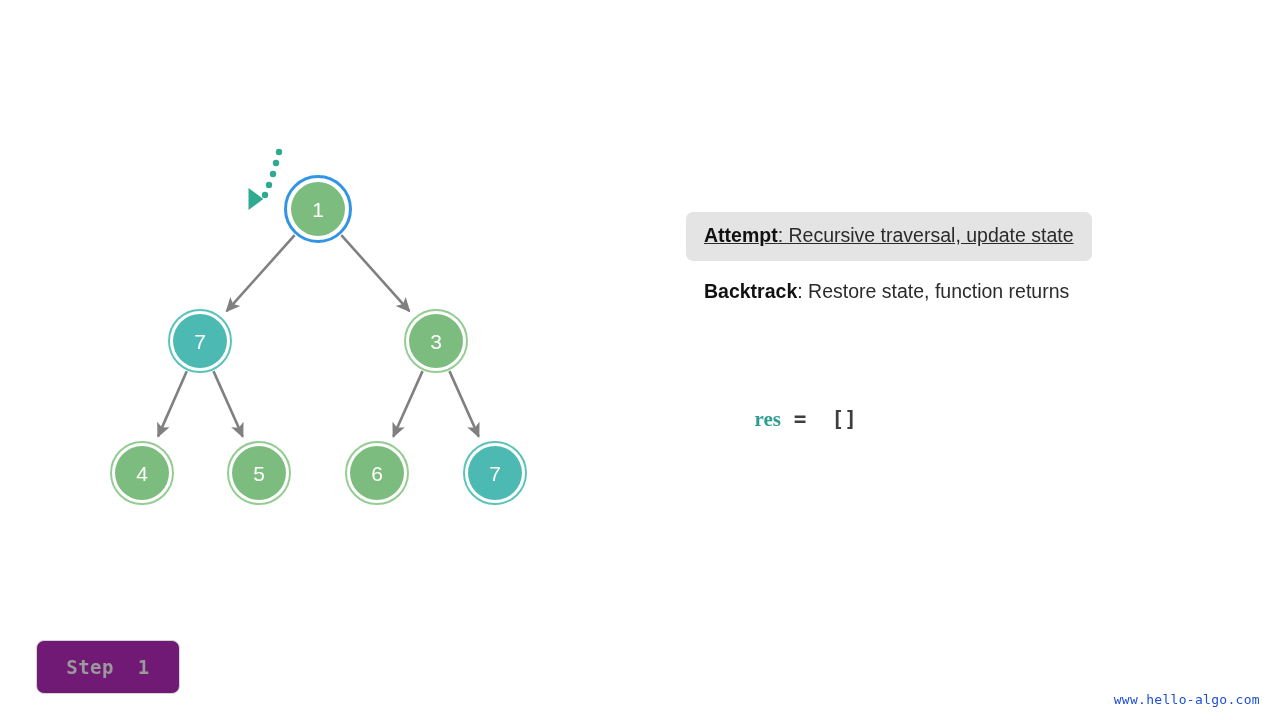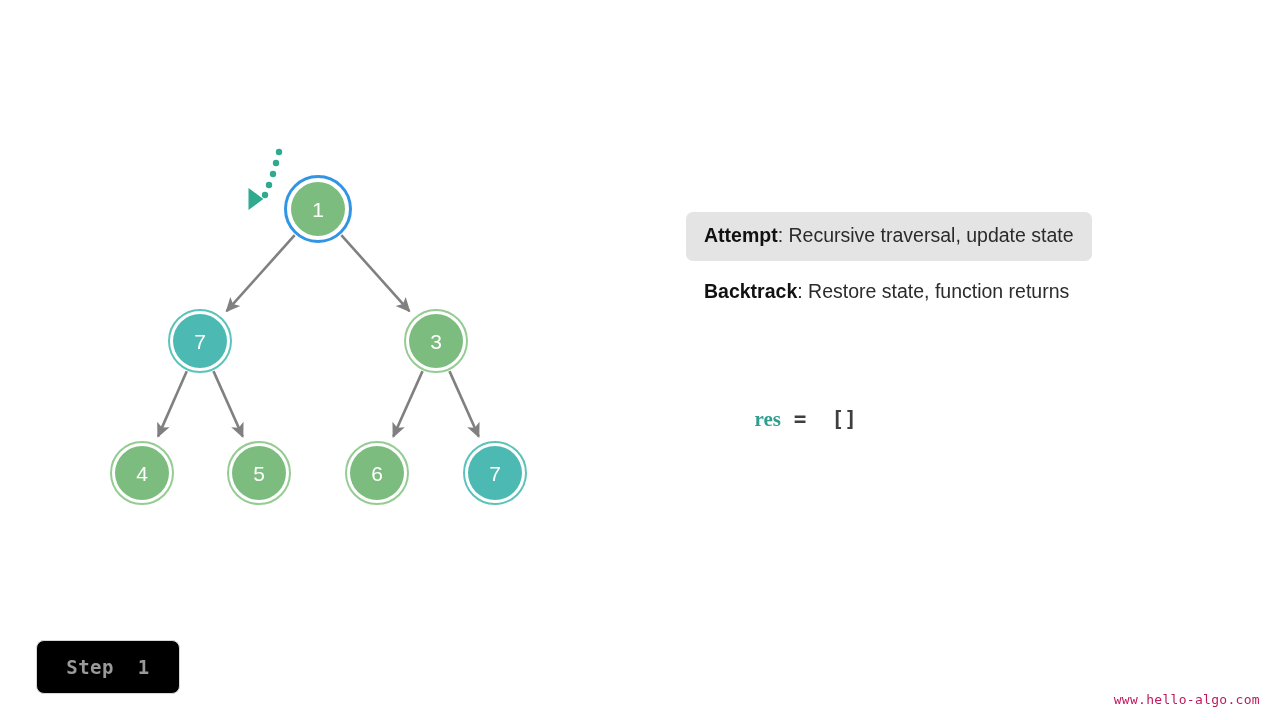--- a/index.html
+++ b/index.html
@@ -66,20 +66,21 @@
   }
   .info-line b {
     font-weight: 700;
     color: #111111;
   }
   #attempt-row {
     display: inline-block;
     background: #e4e4e4;
     border-radius: 7px;
     padding: 14px 18px 15px 18px;
+    text-decoration: underline;
   }
   #backtrack-row {
     display: inline-block;
     padding: 0 18px;
     margin-top: 21px;
   }
 
   .code-line {
     font-family: "DejaVu Sans Mono", monospace;
     font-size: 21px;
@@ -95,42 +96,42 @@
   .code-rest { color: #3f3f3f; font-weight: 700; }
 
   
   #step-badge {
     position: absolute;
     left: 36px;
     top: 640px;
     width: 144px;
     height: 54px;
     box-sizing: border-box;
-    background: #000000;
+    background: #701a75;
     border: 1px solid #d6d6d6;
     border-radius: 8px;
     display: flex;
     align-items: center;
     justify-content: center;
     font-family: "DejaVu Sans Mono", monospace;
     font-size: 19px;
     font-weight: 700;
     color: #9a9a9a;
     letter-spacing: 0.5px;
     white-space: pre;
   }
 
   
   #watermark {
     position: absolute;
     right: 20px;
     bottom: 13px;
     font-family: "DejaVu Sans Mono", monospace;
     font-size: 13px;
-    color: #be185d;
+    color: #1d4ed8;
     letter-spacing: 0.3px;
     white-space: pre;
   }
 </style>
 </head>
 <body>
 
 <div id="tree-diagram">
   <svg id="tree-svg" width="660" height="720">
     <defs>

